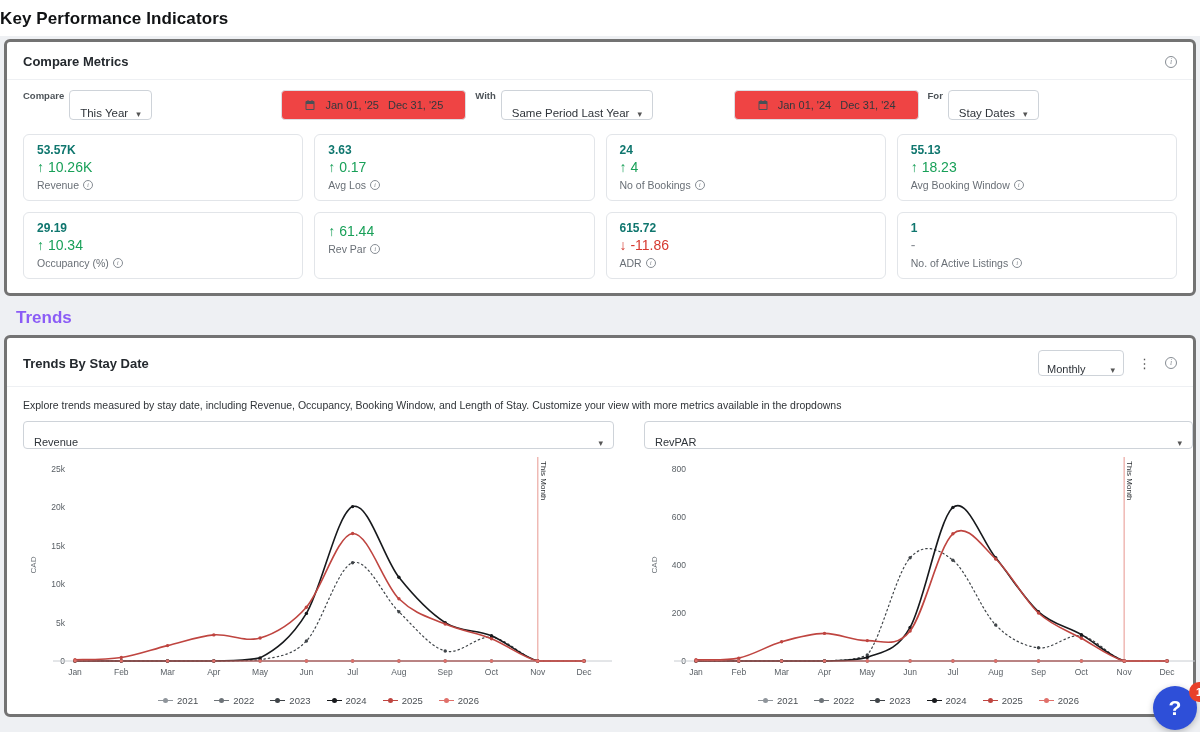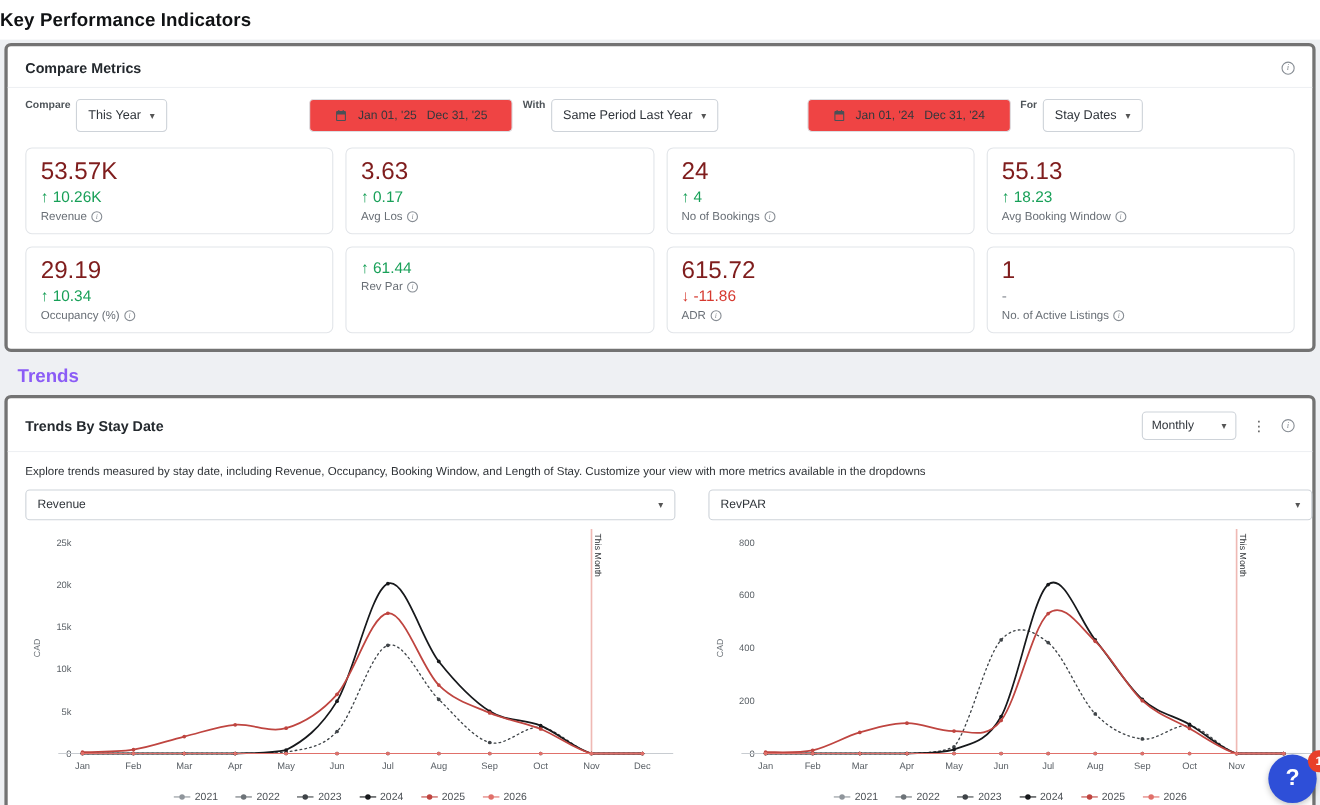--- a/index.html
+++ b/index.html
@@ -12,26 +12,26 @@
   .card{background:#fff;border:3px solid #737373;border-radius:6px}
   .card-head{display:flex;align-items:center;justify-content:space-between;padding:12px 16px 10px;border-bottom:1px solid #eef0f3}
   .card-head h2{font-size:13px;font-weight:bold;color:#24292e}
   .head-right{display:flex;align-items:center;gap:10px}
   .info-i{display:inline-flex;align-items:center;justify-content:center;width:12px;height:12px;border:1px solid #878d94;border-radius:50%;font-size:8px;line-height:1;color:#878d94;font-style:italic;font-family:"Liberation Serif",serif;flex:none;cursor:pointer;background:#fff}
   .info-i.sm{width:10px;height:10px;font-size:7px}
   .controls{display:flex;align-items:flex-end;gap:9px;padding:10px 16px 12px}
   .ctrl{display:flex;gap:5px}
   .ctrl.grow{flex:1;min-width:0}
   .ctrl label{font-size:9.5px;color:#4d5358;font-weight:bold}
-  .select{height:30px;border:1px solid #ced3d9;border-radius:4px;background:#fff;display:flex;align-items:center;justify-content:space-between;padding:0 10px;font-size:11.5px;color:#2f343a;cursor:pointer;white-space:nowrap}
+  .select{height:30px;border:1px solid #ced3d9;border-radius:4px;background:#fff;display:flex;align-items:flex-end;justify-content:space-between;padding:0 10px;font-size:11.5px;color:#2f343a;cursor:pointer;white-space:nowrap}
   .chev{font-size:9px;color:#555;margin-left:8px;flex:none}
   .dates{height:30px;background:#ef4444;border:1px solid #dcdfe3;border-radius:4px;display:flex;align-items:center;gap:9px;padding:0 22px;font-size:11px;color:#33383d;cursor:pointer;flex:none}
   .metrics{display:grid;grid-template-columns:repeat(4,1fr);gap:11px;padding:2px 16px 14px}
   .metric{border:1px solid #e2e5e9;border-radius:6px;padding:8px 13px 9px;background:#fff}
-  .m-val{font-size:22px;font-weight:normal;color:#7f1d1d}
+  .m-val{font-size:12px;font-weight:bold;color:#0f766e}
   .m-chg{font-size:14px;margin-top:2px;min-height:12px}
   .m-chg .up{color:#18a058}
   .m-chg .down{color:#d6392f}
   .m-chg .none{color:#8b9097}
   .m-label{font-size:10.5px;color:#696f76;margin-top:4px;display:flex;align-items:center;gap:4px}
   .trends-h{font-size:17px;font-weight:bold;color:#8b5cf6;margin:12px 12px 7px}
   .select.small{height:26px;width:86px;font-size:11px;padding:0 8px}
   .kebab{border:none;background:none;font-size:13px;color:#555;cursor:pointer;padding:0 4px;line-height:1}
   .desc{font-size:10.5px;color:#2f3337;padding:12px 16px 2px}
   .charts{display:flex;gap:30px;padding:8px 0 0 16px}

